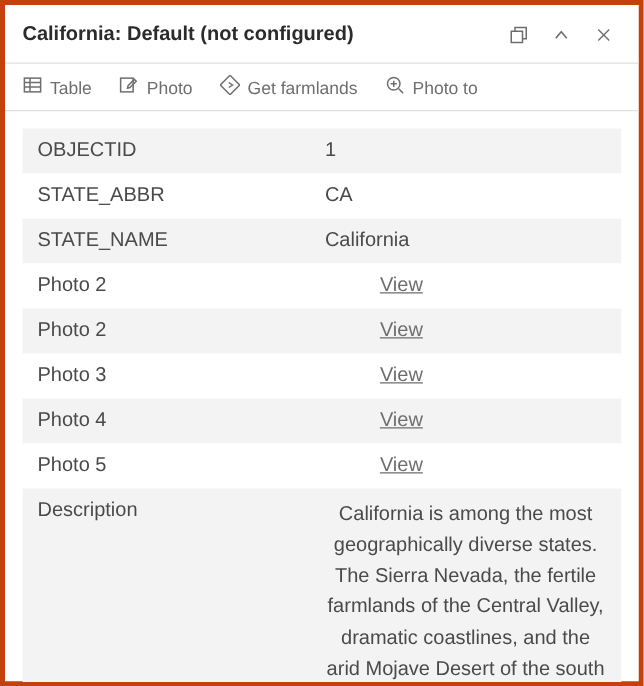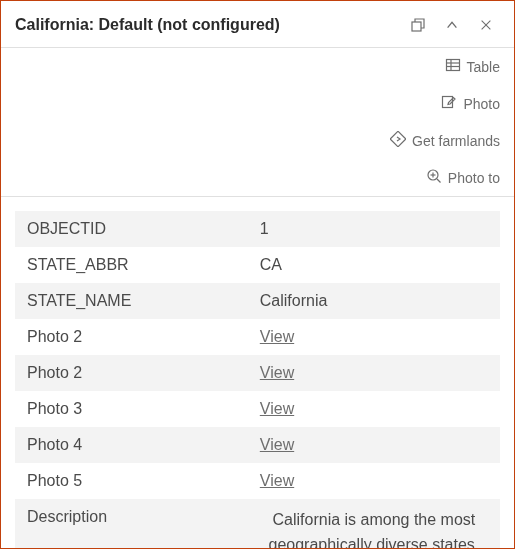--- a/index.html
+++ b/index.html
@@ -6,21 +6,21 @@
   body {
     margin: 0;
     font-family: "Segoe UI", Arial, sans-serif;
     font-size: 14px;
     color: #323232;
     background: #fff;
   }
   .popup {
     width: 515px;
     height: 549px;
-    border: 1px solid #c2410c;
+    border: 4px solid #c2410c;
     display: flex;
     flex-direction: column;
   }
   .header {
     display: flex;
     align-items: center;
     padding: 10px 14px 8px 14px;
   }
   .title {
     font-size: 16px;
@@ -40,21 +40,20 @@
   }
   .divider {
     height: 1px;
     background: #e0e0e0;
   }
   .toolbar {
     display: flex;
     align-items: flex-end;
     padding: 7px 10px;
     gap: 14px;
-    flex-direction: column;
   }
   .tool-btn {
     display: flex;
     align-items: center;
     gap: 6px;
     cursor: pointer;
     color: #6e6e6e;
     font-size: 14px;
     padding: 2px 4px;
   }
@@ -74,20 +73,21 @@
     padding: 9px 12px;
     vertical-align: top;
     font-size: 16px;
     color: #4a4a4a;
   }
   .tbl td:first-child { width: 48%; }
   .link {
     color: #6e6e6e;
     text-decoration: underline;
     cursor: pointer;
+    margin-left: 44px;
   }
   .desc {
     line-height: 1.55;
     text-align: center;
   }
 </style>
 </head>
 <body>
 
 <div class="popup">

